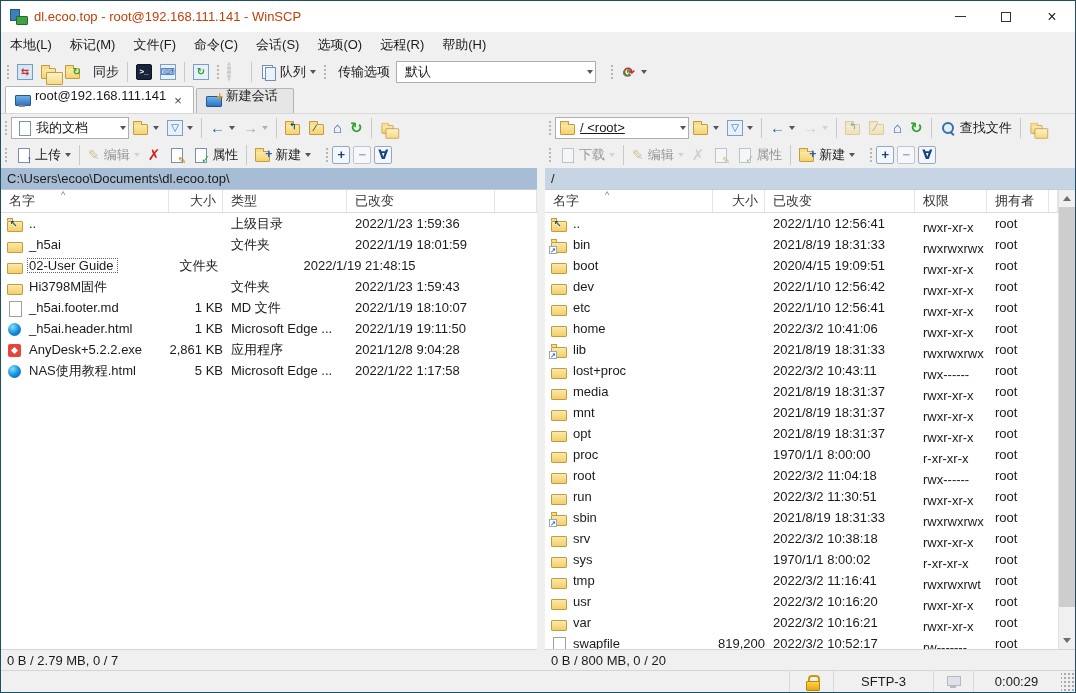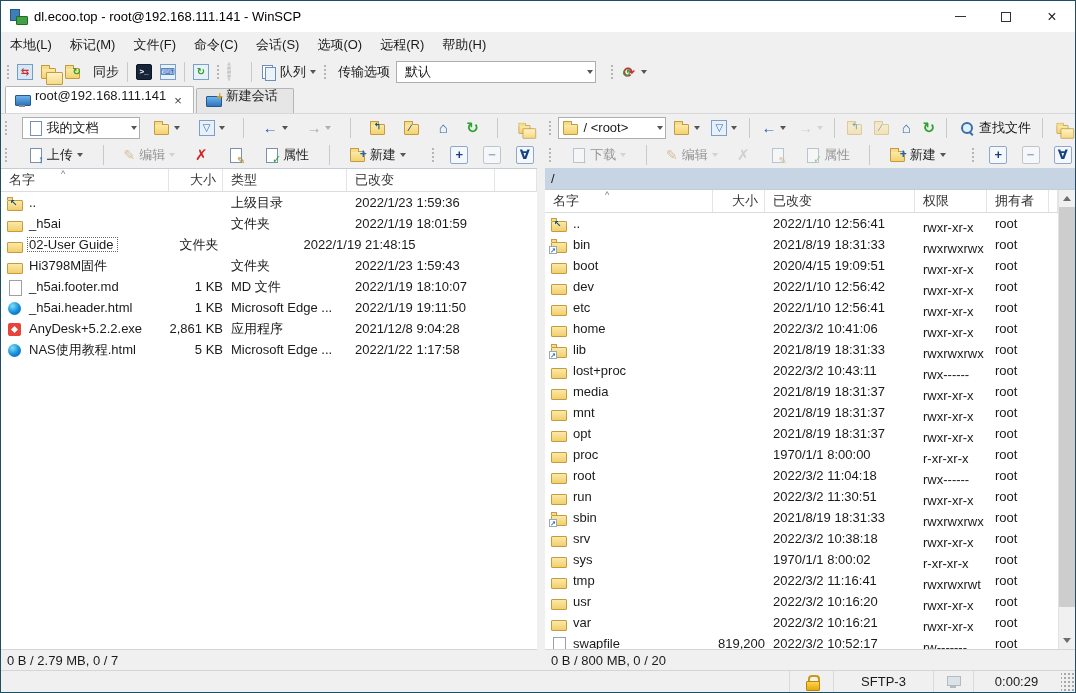--- a/index.html
+++ b/index.html
@@ -6,21 +6,21 @@
   html,body { width:1076px; height:693px; overflow:hidden;
     font-family:"Liberation Sans","DejaVu Sans",sans-serif; font-size:13px; color:#1a1a1a; }
   .window { width:1076px; height:693px; border:1px solid #1d4e63; background:#f0f0f0;
     display:flex; flex-direction:column; }
 
   
   .titlebar { height:31px; background:#fff; display:flex; align-items:center; flex:none; }
   .app-icon { width:18px; height:16px; margin:0 6px 0 9px; position:relative; flex:none; }
   .app-icon .ai-a { position:absolute; left:0; top:0; width:10px; height:12px; background:#3f7fb5; border:1px solid #225a86; }
   .app-icon .ai-b { position:absolute; right:0; bottom:0; width:12px; height:9px; background:#43a047; border:1px solid #1d6f22; border-radius:1px; }
-  .title-text { flex:1; font-size:13px; color:#000000; white-space:nowrap; overflow:hidden; }
+  .title-text { flex:1; font-size:13px; color:#c2410c; white-space:nowrap; overflow:hidden; }
   .win-btns { display:flex; flex:none; height:31px; }
   .win-btn { width:46px; height:31px; display:flex; align-items:center; justify-content:center; color:#222; }
   .wb-min { width:11px; height:1px; background:#333; display:block; }
   .wb-max { width:10px; height:10px; border:1px solid #333; display:block; }
   .wb-close { font-size:16px; line-height:1; }
 
   
   .menubar { height:25px; display:flex; align-items:center; padding-left:0; background:#f0f0f0; flex:none; }
   .menu-item { padding:3px 9px; cursor:default; }
 
@@ -88,21 +88,21 @@
   .mon:after { content:""; position:absolute; left:4px; bottom:-1px; width:6px; height:2px; background:#888; }
   .mon.star:after { content:"+"; position:absolute; right:-3px; top:-6px; left:auto; width:auto; height:auto; background:none; color:#d69a00; font-weight:bold; font-size:11px; }
 
   
   .paneswrap { flex:1; display:flex; min-height:0; }
   .pane { display:flex; flex-direction:column; min-width:0; }
   .pane.lp { width:536px; flex:none; }
   .pane.rp { flex:1; }
   .splitter { width:8px; flex:none; background:#f0f0f0; }
 
-  .panetb { height:27px; display:flex; align-items:center; background:#f0f0f0; flex:none;justify-content:space-between; }
+  .panetb { height:27px; display:flex; align-items:center; background:#f0f0f0; flex:none; }
   .combo { display:flex; align-items:center; height:22px; background:#fff; border:1px solid #aeaeae; padding:0 2px 0 4px; }
   .combo .ctext { margin:0 4px; }
 
   .pathbar { height:21px; display:flex; align-items:center; padding-left:6px; flex:none; font-size:13px; white-space:nowrap; overflow:hidden; }
   .lp .pathbar { background:#a6bdd5; }
   .rp .pathbar { background:#c6d4e3; }
 
   .panebody { flex:1; display:flex; flex-direction:column; min-height:0; position:relative; background:#fff; border-top:1px solid #c4cdd6; }
   .hdr { height:23px; display:flex; align-items:center; background:#fff; border-bottom:1px solid #dcdcdc; flex:none; font-size:13px; color:#333; }
   .hcell { height:100%; display:flex; align-items:center; border-right:1px solid #e4e4e4; padding-left:8px; white-space:nowrap; overflow:hidden; }
@@ -366,20 +366,23 @@
               <span class="fold plusbadge"></span>
             </span>
             <span class="lbl">新建</span>
             <span class="drop"></span>
           </span>
         <span class="grip" style="margin-left:10px;"></span>
         <span class="sqbtn">+</span>
         <span class="sqbtn dis">−</span>
         <span class="sqbtn">∀</span>
       </div>
+      <div class="pathbar">
+          <span>C:\Users\ecoo\Documents\dl.ecoo.top\</span>
+        </div>
       <div class="panebody">
         <div class="hdr" id="lp-hdr">
             <span class="hcell h-0">名字<span class="sortcaret">^</span></span>
             <span class="hcell h-1 right">大小</span>
             <span class="hcell h-2">类型</span>
             <span class="hcell h-3">已改变</span>
             <span class="hfill hcell"></span>
           </div>
         <div class="list" id="lp-list">
             <div class="row">
@@ -446,21 +449,21 @@
       <div class="panestatus">
           <span>0 B / 2.79 MB,  0 / 7</span>
         </div>
     </div>
 
     <div class="splitter"></div>
 
     <div class="pane rp">
       <div class="panetb">
         <span class="grip"></span>
-        <span class="combo" style="width:108px;">
+        <span class="combo" style="width:134px;text-decoration:underline;">
           <span class="ic">
               <span class="fold"></span>
             </span>
           <span class="ctext">/ &lt;root&gt;</span>
           <span style="flex:1"></span>
             <span class="drop"></span>
         </span>
         <span class="tbtn">
             <span class="ic">
               <span class="fold"></span>

